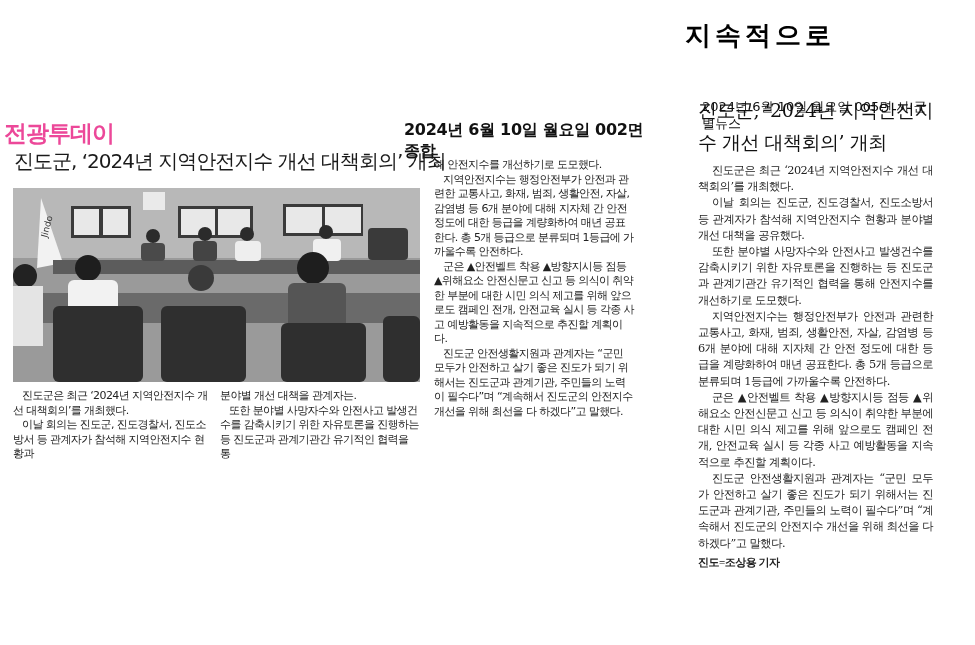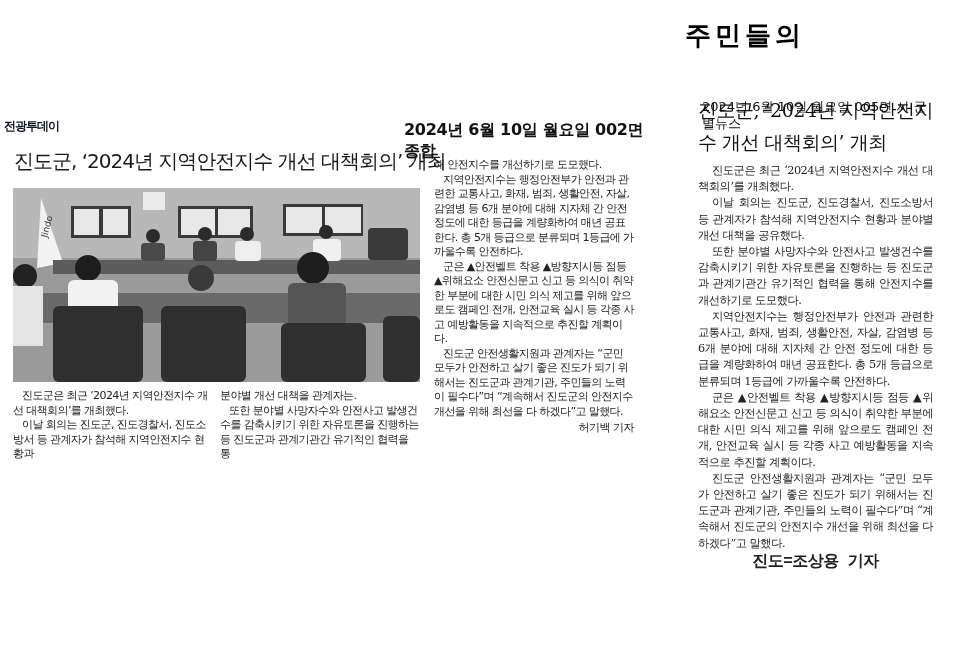--- a/index.html
+++ b/index.html
@@ -2,40 +2,40 @@
 <html><head>
 <meta charset="utf-8">
 <style>
   html, body { margin:0; padding:0; background:#ffffff; }
   body { width:975px; height:645px; position:relative; overflow:hidden;
          font-family:"DejaVu Sans", sans-serif; color:#1a1a1a; }
   .clip { position:absolute; }
 
   
   #clip-left { left:0; top:112px; width:645px; height:350px; }
-  .paper-name-left { position:absolute; left:4px; top:6px; font-size:12px; font-weight:bold; letter-spacing:-1px; color:#0f172a; }
+  .paper-name-left { position:absolute; left:4px; top:6px; font-size:23px; font-weight:bold; letter-spacing:-1px; color:#ec4899; }
   .edition-left { position:absolute; left:404px; top:8px; font-size:16px; font-weight:bold; color:#111; letter-spacing:-0.3px; }
   .headline-left { position:absolute; left:14px; top:36px; font-size:20px; color:#1a1a1a; letter-spacing:-1px; white-space:nowrap; }
   .photo { position:absolute; left:13px; top:76px; width:407px; height:194px; background:#8a8a8a; overflow:hidden; }
   .body-left { font-size:11px; line-height:14.5px; letter-spacing:-0.6px; color:#222; position:absolute; }
   .body-left p { margin:0; text-indent:9px; }
   .body-left p.cont { text-indent:0; }
   #col-l1 { left:13px; top:277px; width:200px; }
   #col-l2 { left:220px; top:277px; width:200px; }
   #col-l3 { left:434px; top:22px; width:200px;margin-top:24px; }
   .byline-left { text-align:right; font-size:11px; margin-top:2px; letter-spacing:-0.5px; }
 
   
   #clip-right { left:685px; top:18px; width:260px; height:590px; }
   .paper-name-right { position:absolute; left:0; top:0; font-size:26px; font-weight:bold; letter-spacing:4px; color:#000; }
   .edition-right { position:absolute; left:17px; top:33px; width:230px; font-size:13px; font-weight:normal; line-height:17px; color:#111;margin-top:47px; }
   .headline-right { position:absolute; left:13px; top:76px; width:235px; font-family:"DejaVu Serif", serif; font-size:19px; line-height:32px; color:#111; letter-spacing:-0.5px; }
   .body-right { position:absolute; left:13px; top:145px; width:235px; font-family:"DejaVu Serif", serif; font-size:11.3px; line-height:16.2px; letter-spacing:-0.5px; color:#222; text-align:justify; }
   .body-right p { margin:0; text-indent:14px; }
-  .byline-right { text-align:center; font-family:Liberation Mono, monospace; font-weight:bold; font-size:16px; margin-top:2px; }
+  .byline-right { text-align:left; font-family:Liberation Serif, serif; font-weight:bold; font-size:11px; margin-top:2px; }
 </style>
 </head>
 <body>
 
 <div class="clip" id="clip-left">
   <div class="paper-name-left">전광투데이</div>
   <div class="edition-left">2024년 6월 10일 월요일 002면 종합</div>
   <div class="headline-left">진도군, ‘2024년 지역안전지수 개선 대책회의’ 개최</div>
 
   <div class="photo">
@@ -92,26 +92,25 @@
   </div>
   <div class="body-left" id="col-l2">
     <p class="cont">분야별 개선 대책을 관계자는.</p>
     <p>또한 분야별 사망자수와 안전사고 발생건수를 감축시키기 위한 자유토론을 진행하는 등 진도군과 관계기관간 유기적인 협력을 통</p>
   </div>
   <div class="body-left" id="col-l3">
     <p class="cont">해 안전지수를 개선하기로 도모했다.</p>
     <p>지역안전지수는 행정안전부가 안전과 관련한 교통사고, 화재, 범죄, 생활안전, 자살, 감염병 등 6개 분야에 대해 지자체 간 안전 정도에 대한 등급을 계량화하여 매년 공표한다. 총 5개 등급으로 분류되며 1등급에 가까울수록 안전하다.</p>
     <p>군은 ▲안전벨트 착용 ▲방향지시등 점등 ▲위해요소 안전신문고 신고 등 의식이 취약한 부분에 대한 시민 의식 제고를 위해 앞으로도 캠페인 전개, 안전교육 실시 등 각종 사고 예방활동을 지속적으로 추진할 계획이다.</p>
     <p>진도군 안전생활지원과 관계자는 “군민 모두가 안전하고 살기 좋은 진도가 되기 위해서는 진도군과 관계기관, 주민들의 노력이 필수다”며 “계속해서 진도군의 안전지수 개선을 위해 최선을 다 하겠다”고 말했다.</p>
-    <div class="byline-left">허기백 기자</div>
   </div>
 </div>
 
 <div class="clip" id="clip-right">
-  <div class="paper-name-right">주민들의</div>
+  <div class="paper-name-right">지속적으로</div>
   <div class="edition-right">2024년 6월 10일 월요일 005면 시·군별뉴스</div>
   <div class="headline-right">진도군, ‘2024년 지역안전지수 개선 대책회의’ 개최</div>
   <div class="body-right">
     <p>진도군은 최근 ‘2024년 지역안전지수 개선 대책회의’를 개최했다.</p>
     <p>이날 회의는 진도군, 진도경찰서, 진도소방서 등 관계자가 참석해 지역안전지수 현황과 분야별 개선 대책을 공유했다.</p>
     <p>또한 분야별 사망자수와 안전사고 발생건수를 감축시키기 위한 자유토론을 진행하는 등 진도군과 관계기관간 유기적인 협력을 통해 안전지수를 개선하기로 도모했다.</p>
     <p>지역안전지수는 행정안전부가 안전과 관련한 교통사고, 화재, 범죄, 생활안전, 자살, 감염병 등 6개 분야에 대해 지자체 간 안전 정도에 대한 등급을 계량화하여 매년 공표한다. 총 5개 등급으로 분류되며 1등급에 가까울수록 안전하다.</p>
     <p>군은 ▲안전벨트 착용 ▲방향지시등 점등 ▲위해요소 안전신문고 신고 등 의식이 취약한 부분에 대한 시민 의식 제고를 위해 앞으로도 캠페인 전개, 안전교육 실시 등 각종 사고 예방활동을 지속적으로 추진할 계획이다.</p>
     <p>진도군 안전생활지원과 관계자는 “군민 모두가 안전하고 살기 좋은 진도가 되기 위해서는 진도군과 관계기관, 주민들의 노력이 필수다”며 “계속해서 진도군의 안전지수 개선을 위해 최선을 다 하겠다”고 말했다.</p>
     <div class="byline-right">진도=조상용 기자</div>

